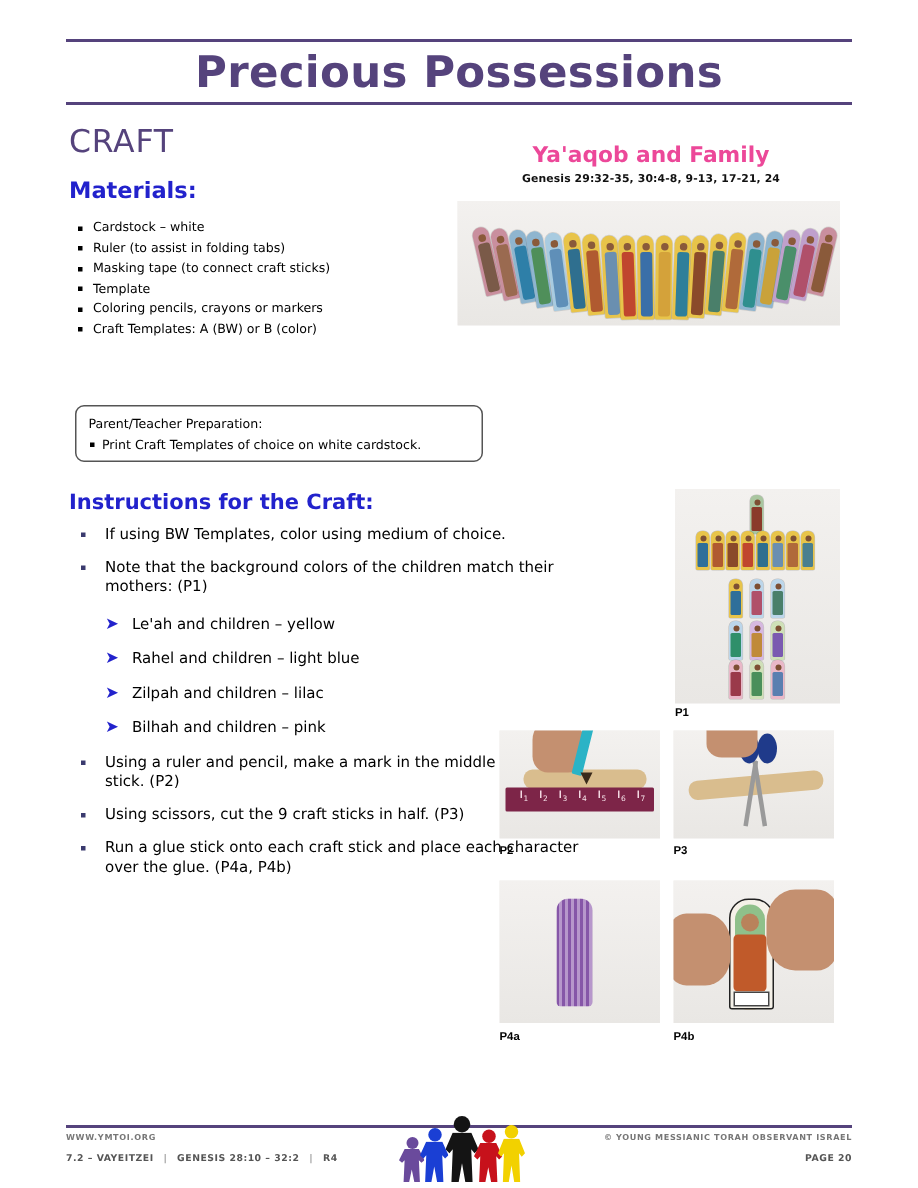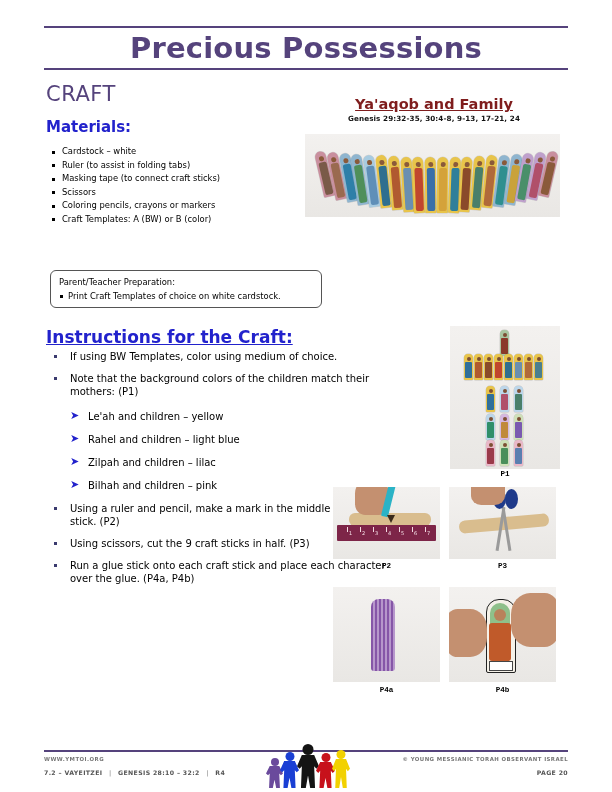--- a/index.html
+++ b/index.html
@@ -66,42 +66,40 @@
     color: #2222cc;
     font-size: 15px;
     font-family: "DejaVu Sans", sans-serif;
     font-weight: 700;
   }
   .instructions-heading {
     position: absolute;
     left: 46px;
     top: 327px;
     color: #2222cc;
-    font-size: 17px;
-    font-family: "DejaVu Sans", sans-serif;
-    font-weight: 700;
-    text-decoration: underline;
+    font-size: 14px;
+    font-family: "DejaVu Sans", sans-serif;
+    font-weight: 700;
   }
 
   
   .craft-name-block {
     position: absolute;
     left: 305px;
     top: 96px;
     width: 258px;
     text-align: center;
   }
   .craft-name {
-    color: #7f1d1d;
+    color: #ec4899;
     font-size: 14.5px;
     font-family: "DejaVu Sans", sans-serif;
     font-weight: 700;
     line-height: 17px;
     white-space: nowrap;
-    text-decoration: underline;
   }
   .craft-ref {
     color: #111111;
     font-size: 7.2px;
     font-family: "DejaVu Sans", sans-serif;
     font-weight: 700;
     margin-top: 1px;
     letter-spacing: .1px;
     white-space: nowrap;
   }
@@ -224,23 +222,23 @@
   }
 
   
   .photo {
     position: absolute;
     background: #efeeec;
     overflow: hidden;
   }
   .photo-caption {
     position: absolute;
-    text-align: center;
+    text-align: left;
     font-size: 7.6px;
-    font-family: Liberation Mono, monospace;
+    font-family: Liberation Sans, sans-serif;
     font-weight: 700;
     color: #000;
   }
   .hero-photo {
     left: 305px;
     top: 134px;
     width: 255px;
     height: 83px;
   }
 
@@ -530,21 +528,21 @@
           <span class="body" style="background:#8a5a3a"></span>
         </div>
       </div>
   </div>
 
   <div class="materials-heading">Materials:</div>
   <ul class="materials-list" id="materials-list">
       <li>Cardstock – white</li>
       <li>Ruler (to assist in folding tabs)</li>
       <li>Masking tape (to connect craft sticks)</li>
-      <li>Scissors</li>
+      <li>Template</li>
       <li>Coloring pencils, crayons or markers</li>
       <li>Craft Templates: A (BW) or B (color)</li>
     </ul>
 
   <div class="prep-box">
     <div class="prep-title">Parent/Teacher Preparation:</div>
     <div class="prep-item">Print Craft Templates of choice on white cardstock.</div>
   </div>
 
   <div class="instructions-heading">Instructions for the Craft:</div>

